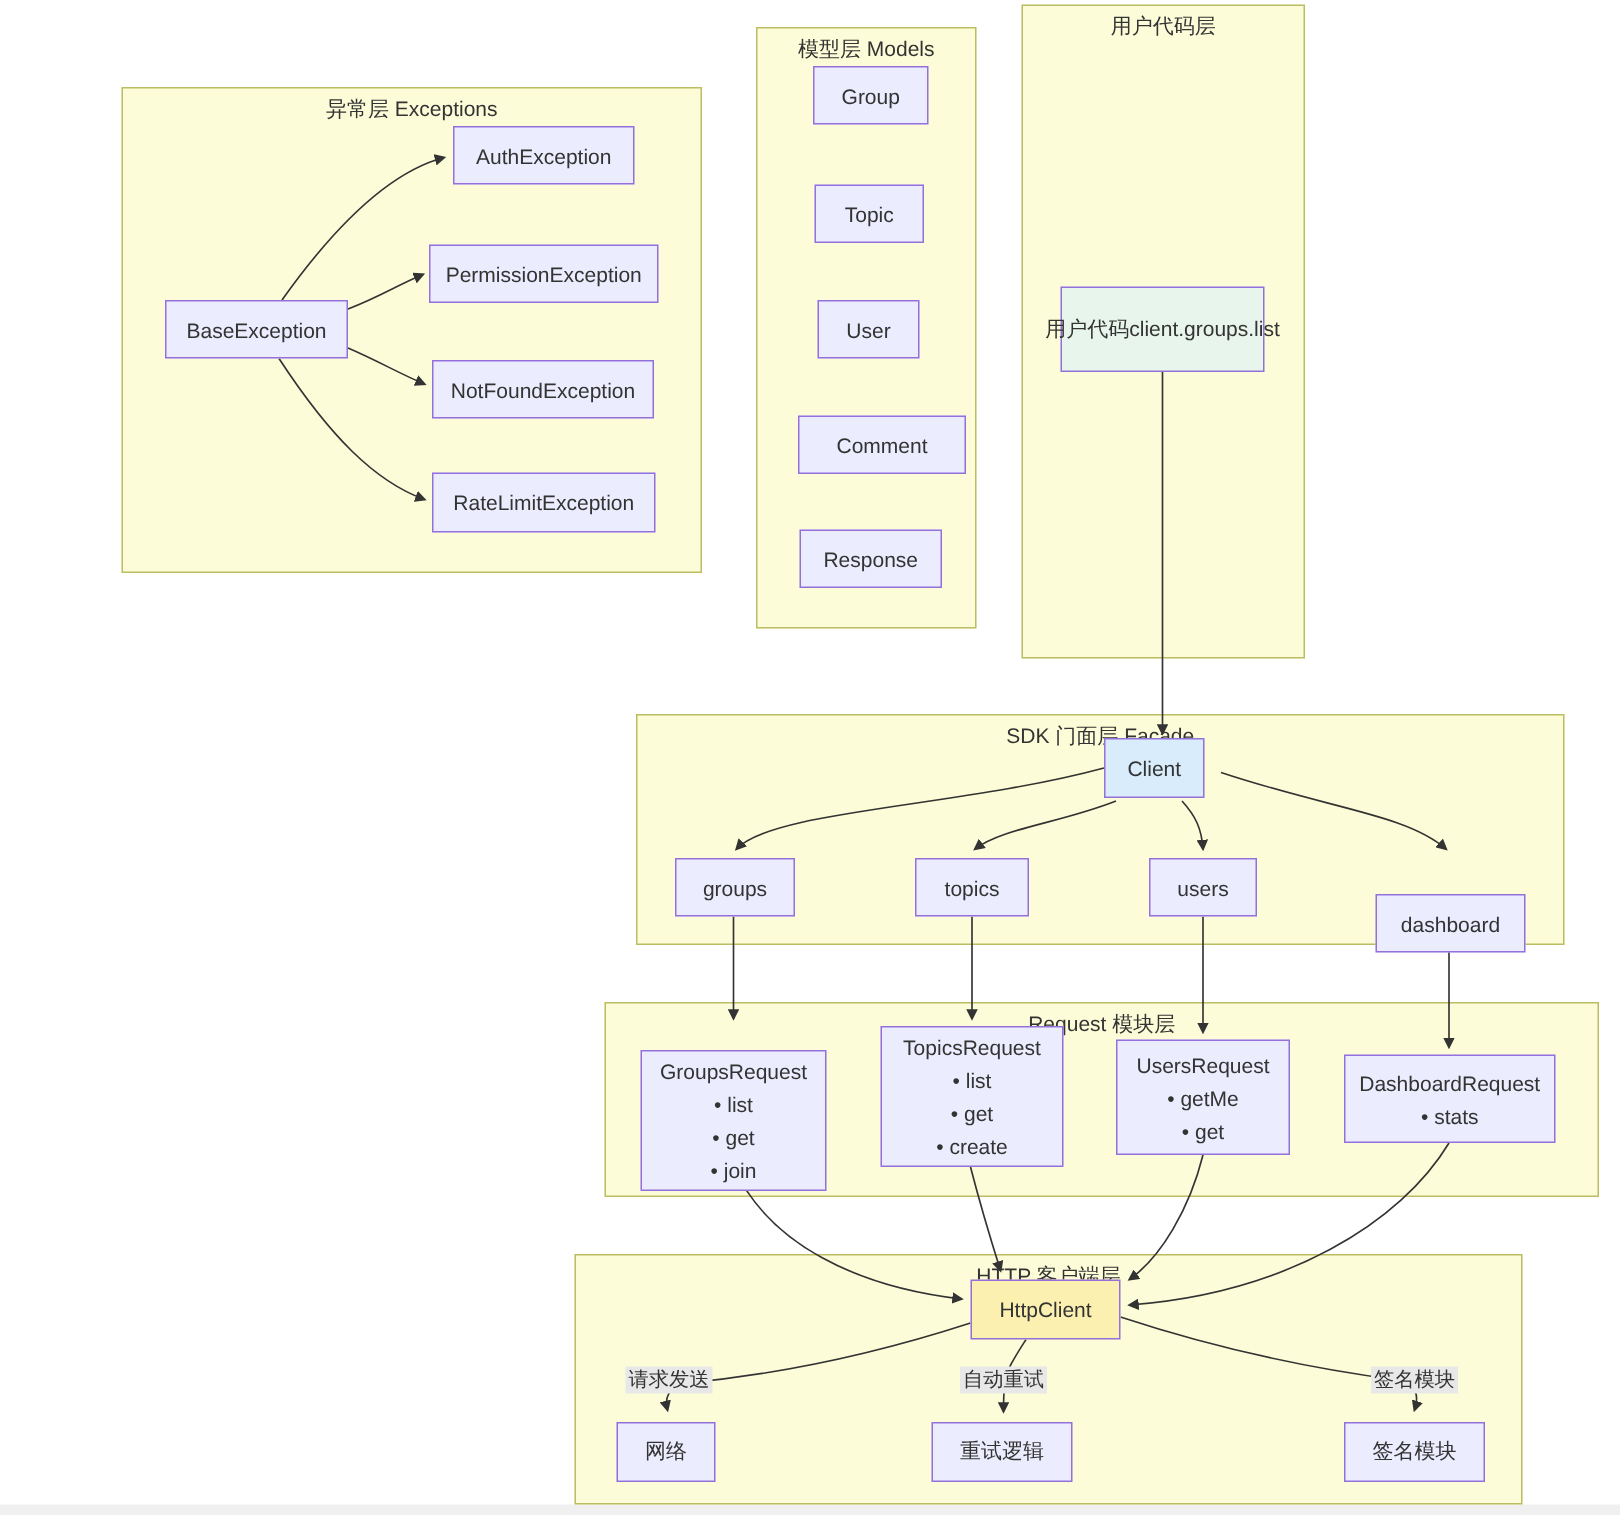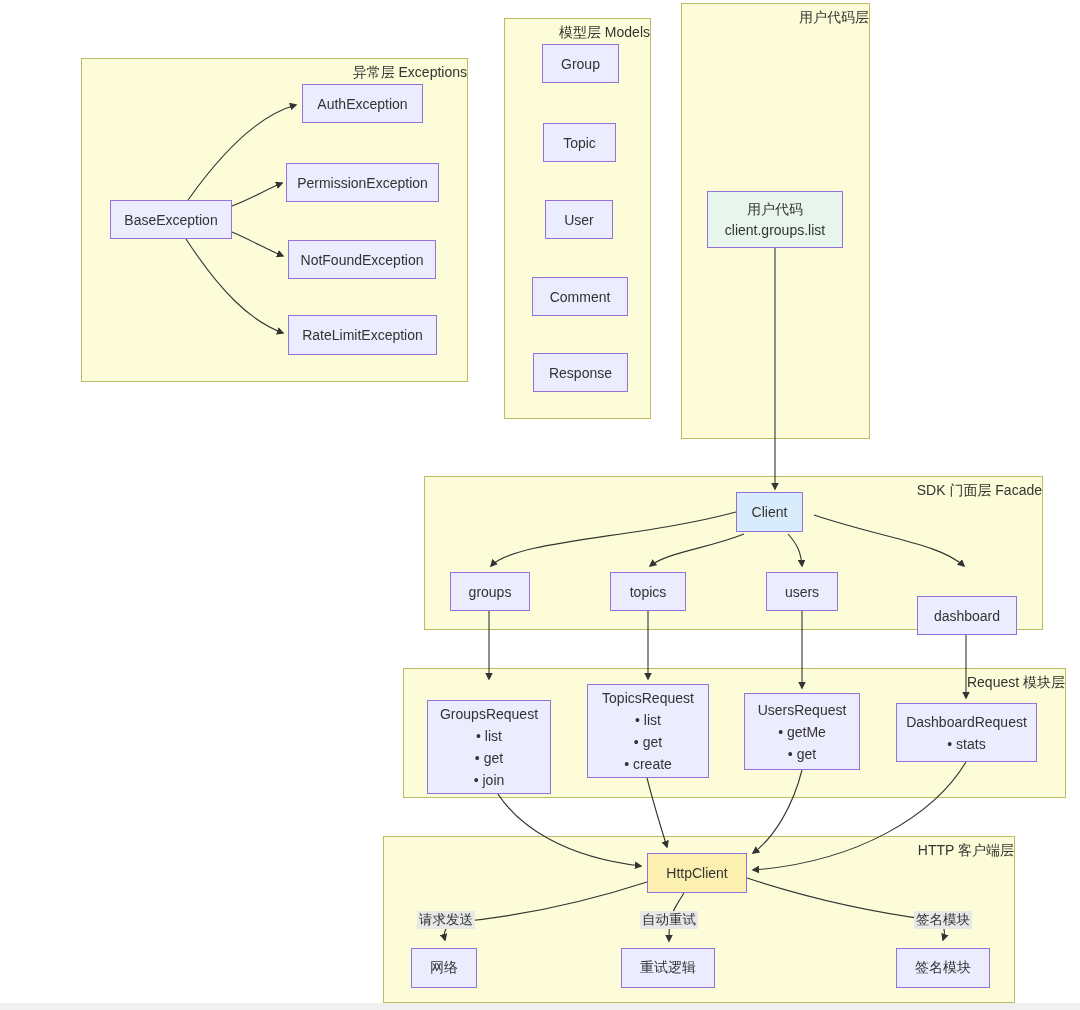--- a/index.html
+++ b/index.html
@@ -9,32 +9,32 @@
     color:#333333;overflow:hidden;
   }
   .cluster{
     position:absolute;box-sizing:border-box;
     background:var(--cluster-fill);
     border:1px solid var(--cluster-border);
     z-index:1;
   }
   .cluster-title{
     position:absolute;top:5px;left:0;width:100%;
-    text-align:right;font-size:14px;color:#333;white-space:nowrap;
+    text-align:center;font-size:14px;color:#333;white-space:nowrap;
   }
   #edges{position:absolute;left:0;top:0;z-index:2;}
   .edge{fill:none;stroke:var(--edge);stroke-width:1.1px;}
   .node{
     position:absolute;box-sizing:border-box;z-index:3;
     display:flex;align-items:center;justify-content:center;
     background:var(--node-fill);border:1px solid var(--node-border);
     font-size:14px;color:#333;text-align:center;white-space:nowrap;
   }
   .node.client{background:var(--client-fill);}
-  .node.usercode{background:var(--usercode-fill);flex-direction:column;line-height:21px;}
+  .node.usercode{background:var(--usercode-fill);flex-direction:row;line-height:21px;}
   .node.httpclient{background:var(--httpclient-fill);}
   .node.req{flex-direction:column;justify-content:center;line-height:22px;}
   .req-method::before{content:"• ";}
   .edge-label{
     position:absolute;z-index:4;transform:translate(-50%,-50%);
     background:var(--edge-label-bg);color:#333;
     font-size:13.5px;padding:0 2px;white-space:nowrap;
   }
   .footer-strip{
     position:absolute;left:0;bottom:0;width:100%;height:7px;
@@ -111,21 +111,21 @@
 
 <div class="node" style="left:542px;top:44px;width:77px;height:39px">
   <span>Group</span>
 </div>
 <div class="node" style="left:543px;top:123px;width:73px;height:39px">
   <span>Topic</span>
 </div>
 <div class="node" style="left:545px;top:200px;width:68px;height:39px">
   <span>User</span>
 </div>
-<div class="node" style="left:532px;top:277px;width:96px;height:39px">
+<div class="node" style="left:532px;top:277px;width:112px;height:39px">
   <span>Comment</span>
 </div>
 <div class="node" style="left:533px;top:353px;width:95px;height:39px">
   <span>Response</span>
 </div>
 
 <div class="node usercode" style="left:707px;top:191px;width:136px;height:57px">
   <div>用户代码</div>
   <div>client.groups.list</div>
 </div>

